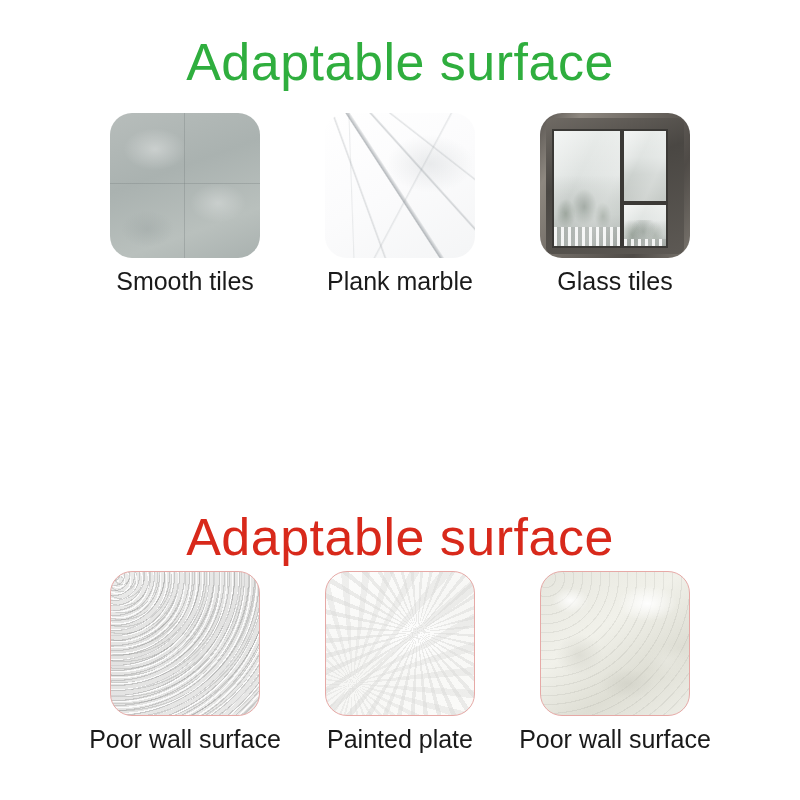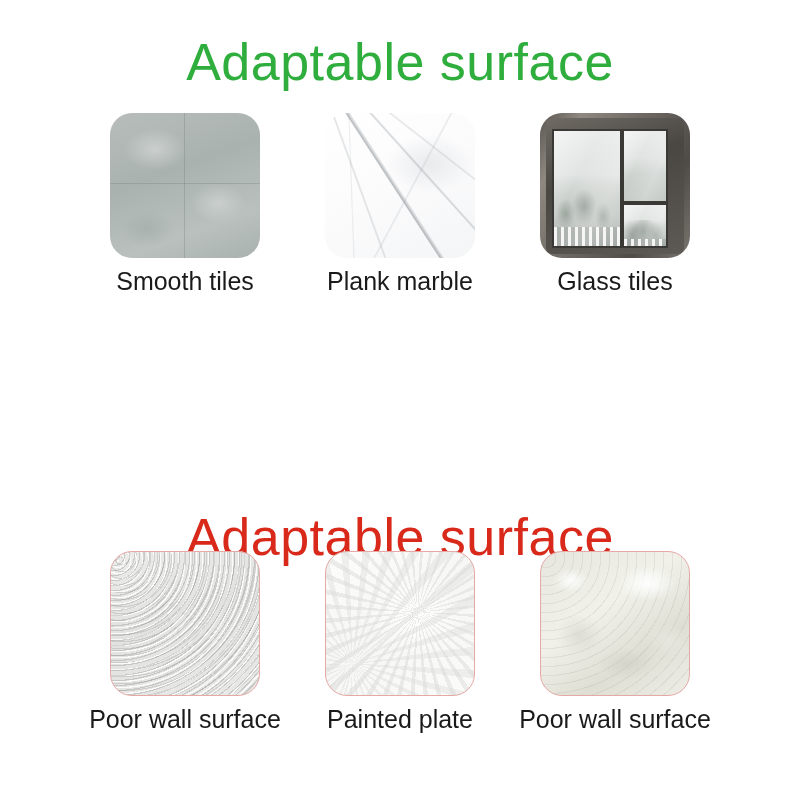--- a/index.html
+++ b/index.html
@@ -40,21 +40,21 @@
   .grid {
     position: absolute;
     left: 0;
     width: 800px;
     display: flex;
     justify-content: center;
     gap: 65px;
   }
   #grid-row-1 { top: 113px; }
   #grid-row-2 { top: 311px; }
-  #grid-row-3 { top: 551px; }
+  #grid-row-3 { top: 571px; }
 
   .cell {
     width: 150px;
     display: flex;
     flex-direction: column;
     align-items: center;
   }
 
   .thumb {
     width: 150px;

